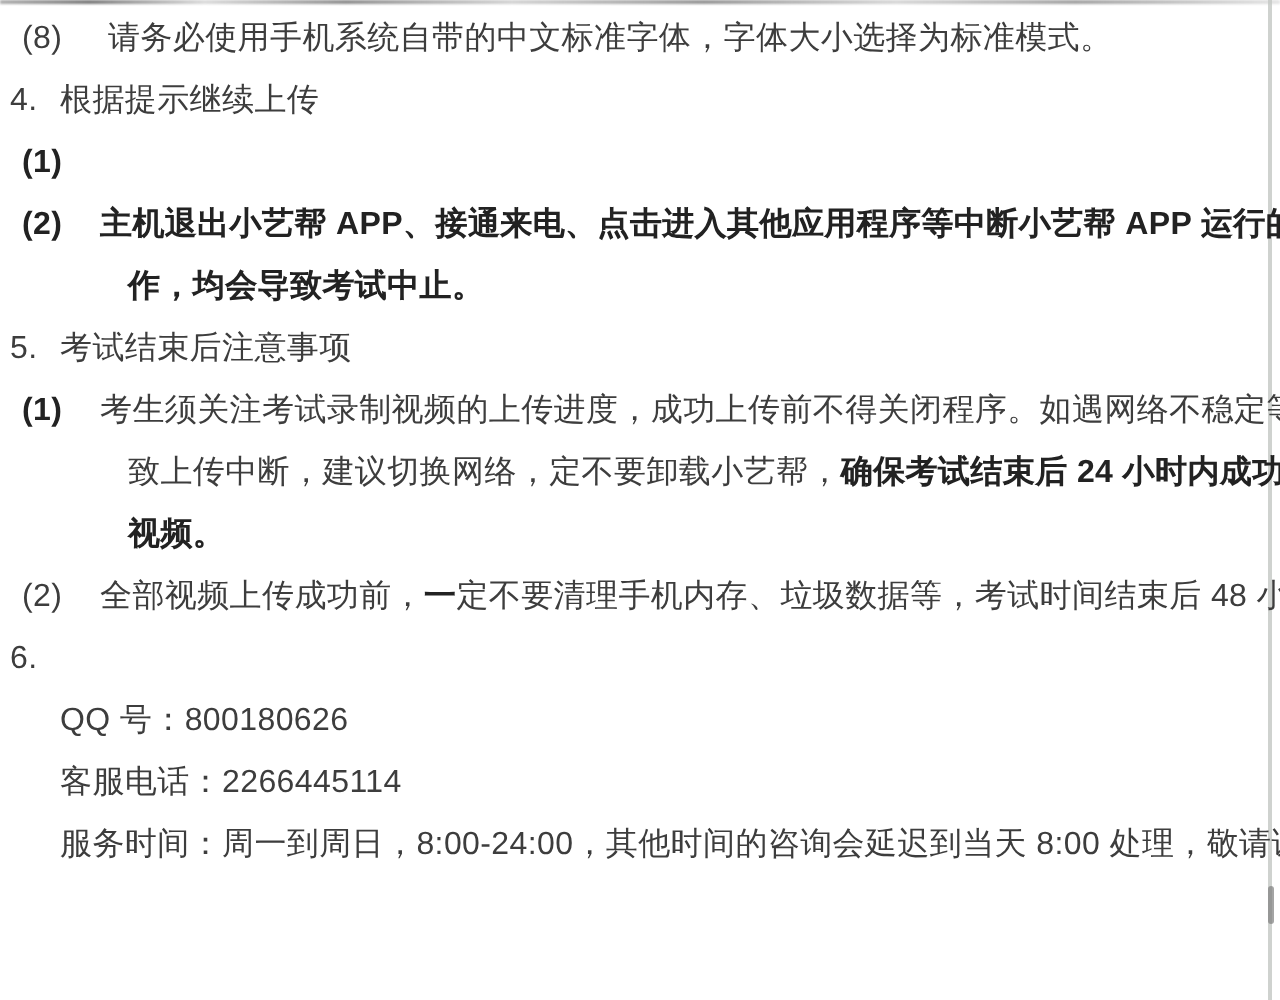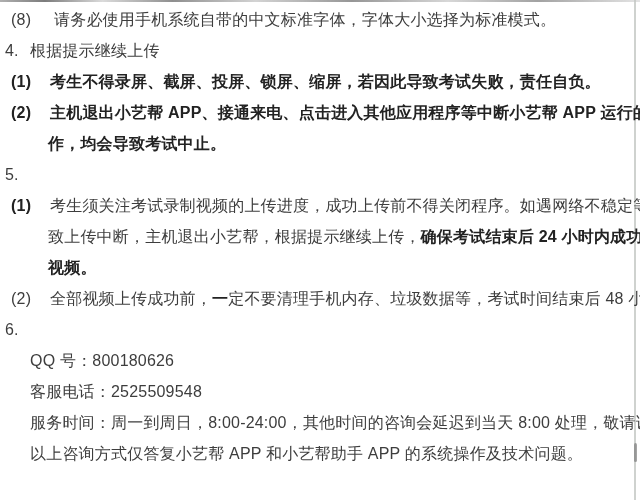--- a/index.html
+++ b/index.html
@@ -35,21 +35,21 @@
   .row{
     position:relative;height:31px;line-height:31px;
     font-size:16px;color:#3d3d3d;white-space:nowrap;
     letter-spacing:.2px;
   }
   .row .marker{position:absolute;left:11px;}
   .row.section .marker{left:5px;}
   .row.item{padding-left:50px;}
   .row.item-wide{padding-left:54px;}
   .row.section{padding-left:30px;}
-  .row.cont{padding-left:48px;}
+  .row.cont{padding-left:64px;}
   .row.label{padding-left:30px;}
   .b{font-weight:700;color:#222222;}
 </style>
 </head>
 <body>
 
 <div class="page">
   <div class="top-remnant"></div>
   <div class="right-edge"></div>
   <div class="right-edge-dark"></div>
@@ -61,43 +61,43 @@
       <span>请务必使用手机系统自带的中文标准字体，字体大小选择为标准模式。</span>
     </div>
 
     <div class="row section">
       <span class="marker">4.</span>
       <span>根据提示继续上传</span>
     </div>
 
     <div class="row item">
       <span class="marker b">(1)</span>
-      <span class="b">考生不得录屏、截屏、投屏、锁屏、缩屏，若因此导致考试失败，责任自负。</span>
     </div>
 
     <div class="row item">
       <span class="marker b">(2)</span>
       <span class="b">主机退出小艺帮 APP、接通来电、点击进入其他应用程序等中断小艺帮 APP 运行的操</span>
     </div>
 
     <div class="row cont">
       <span class="b">作，均会导致考试中止。</span>
     </div>
 
     <div class="row section">
       <span class="marker">5.</span>
+      <span>考试结束后注意事项</span>
     </div>
 
     <div class="row item">
       <span class="marker b">(1)</span>
       <span>考生须关注考试录制视频的上传进度，成功上传前不得关闭程序。如遇网络不稳定等导</span>
     </div>
 
     <div class="row cont">
-      <span>致上传中断，主机退出小艺帮，根据提示继续上传，</span><span class="b">确保考试结束后 24 小时内成功上传</span>
+      <span>致上传中断，建议切换网络，定不要卸载小艺帮，</span><span class="b">确保考试结束后 24 小时内成功上传</span>
     </div>
 
     <div class="row cont">
       <span class="b">视频。</span>
     </div>
 
     <div class="row item">
       <span class="marker">(2)</span>
       <span>全部视频上传成功前，</span><span class="b">一</span><span>定不要清理手机内存、垃圾数据等，考试时间结束后 48 小时</span>
     </div>
@@ -105,25 +105,22 @@
 
     <div class="row section">
       <span class="marker">6.</span>
     </div>
 
     <div class="row label">
       <span>QQ 号：800180626</span>
     </div>
 
     <div class="row label">
-      <span>客服电话：2525509548</span>
+      <span>客服电话：2266445114</span>
     </div>
 
     <div class="row label">
       <span>服务时间：周一到周日，8:00-24:00，其他时间的咨询会延迟到当天 8:00 处理，敬请谅解!</span>
     </div>
 
-    <div class="row label">
-      <span>以上咨询方式仅答复小艺帮 APP 和小艺帮助手 APP 的系统操作及技术问题。</span>
-    </div>
 
   </div>
 </div>
 
 </body></html>

